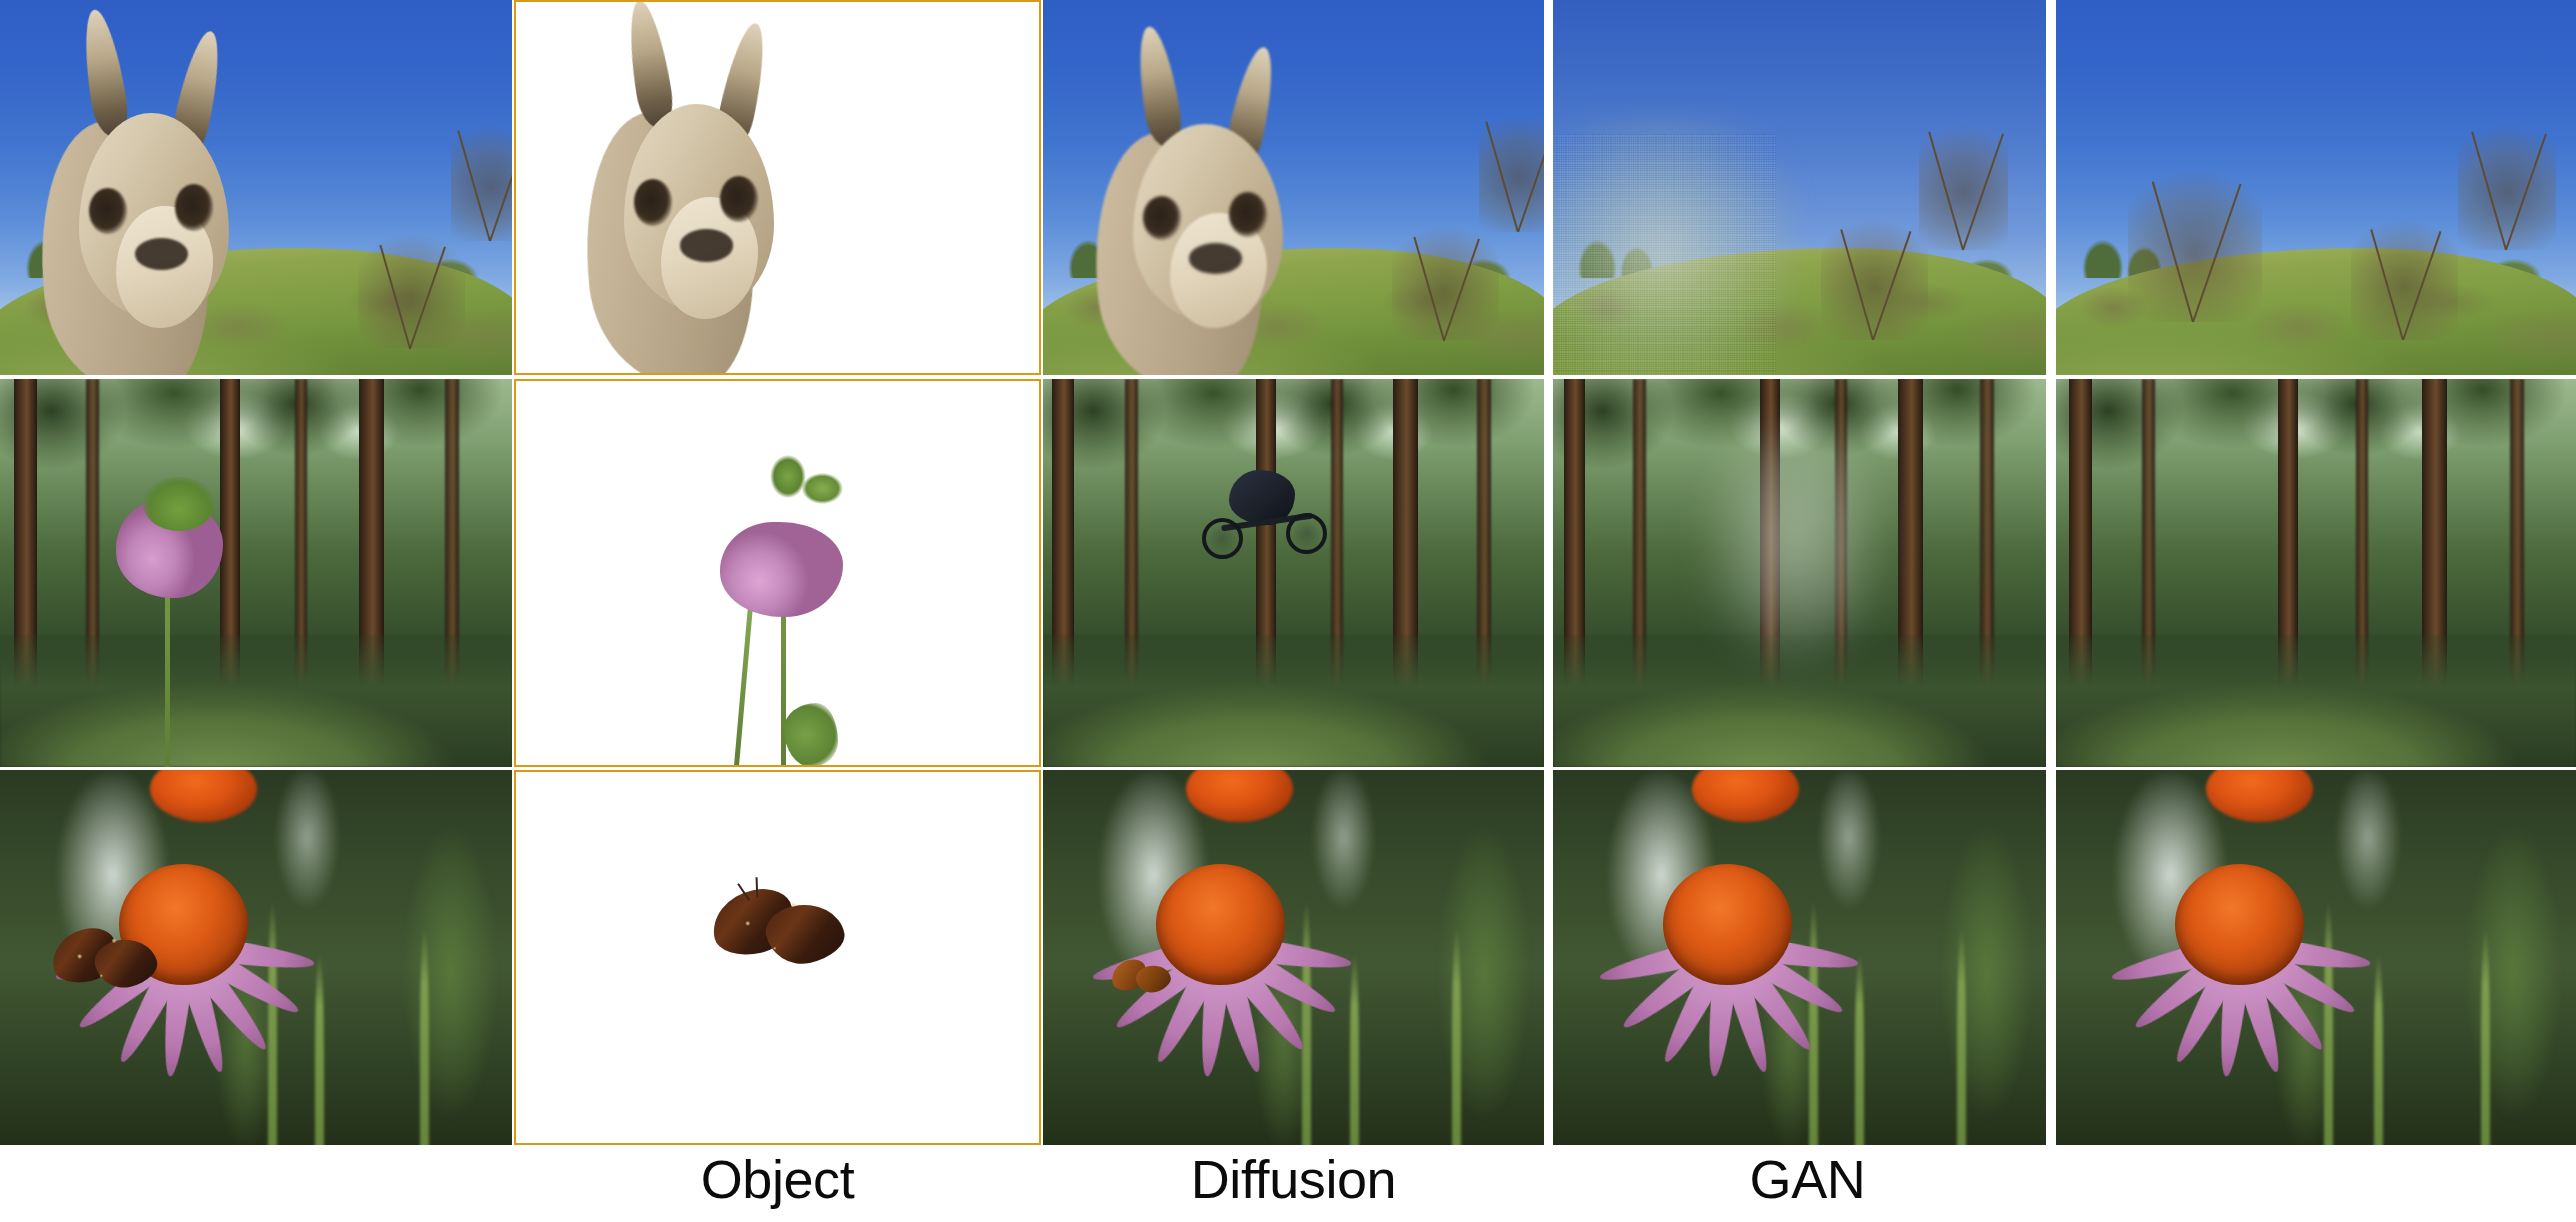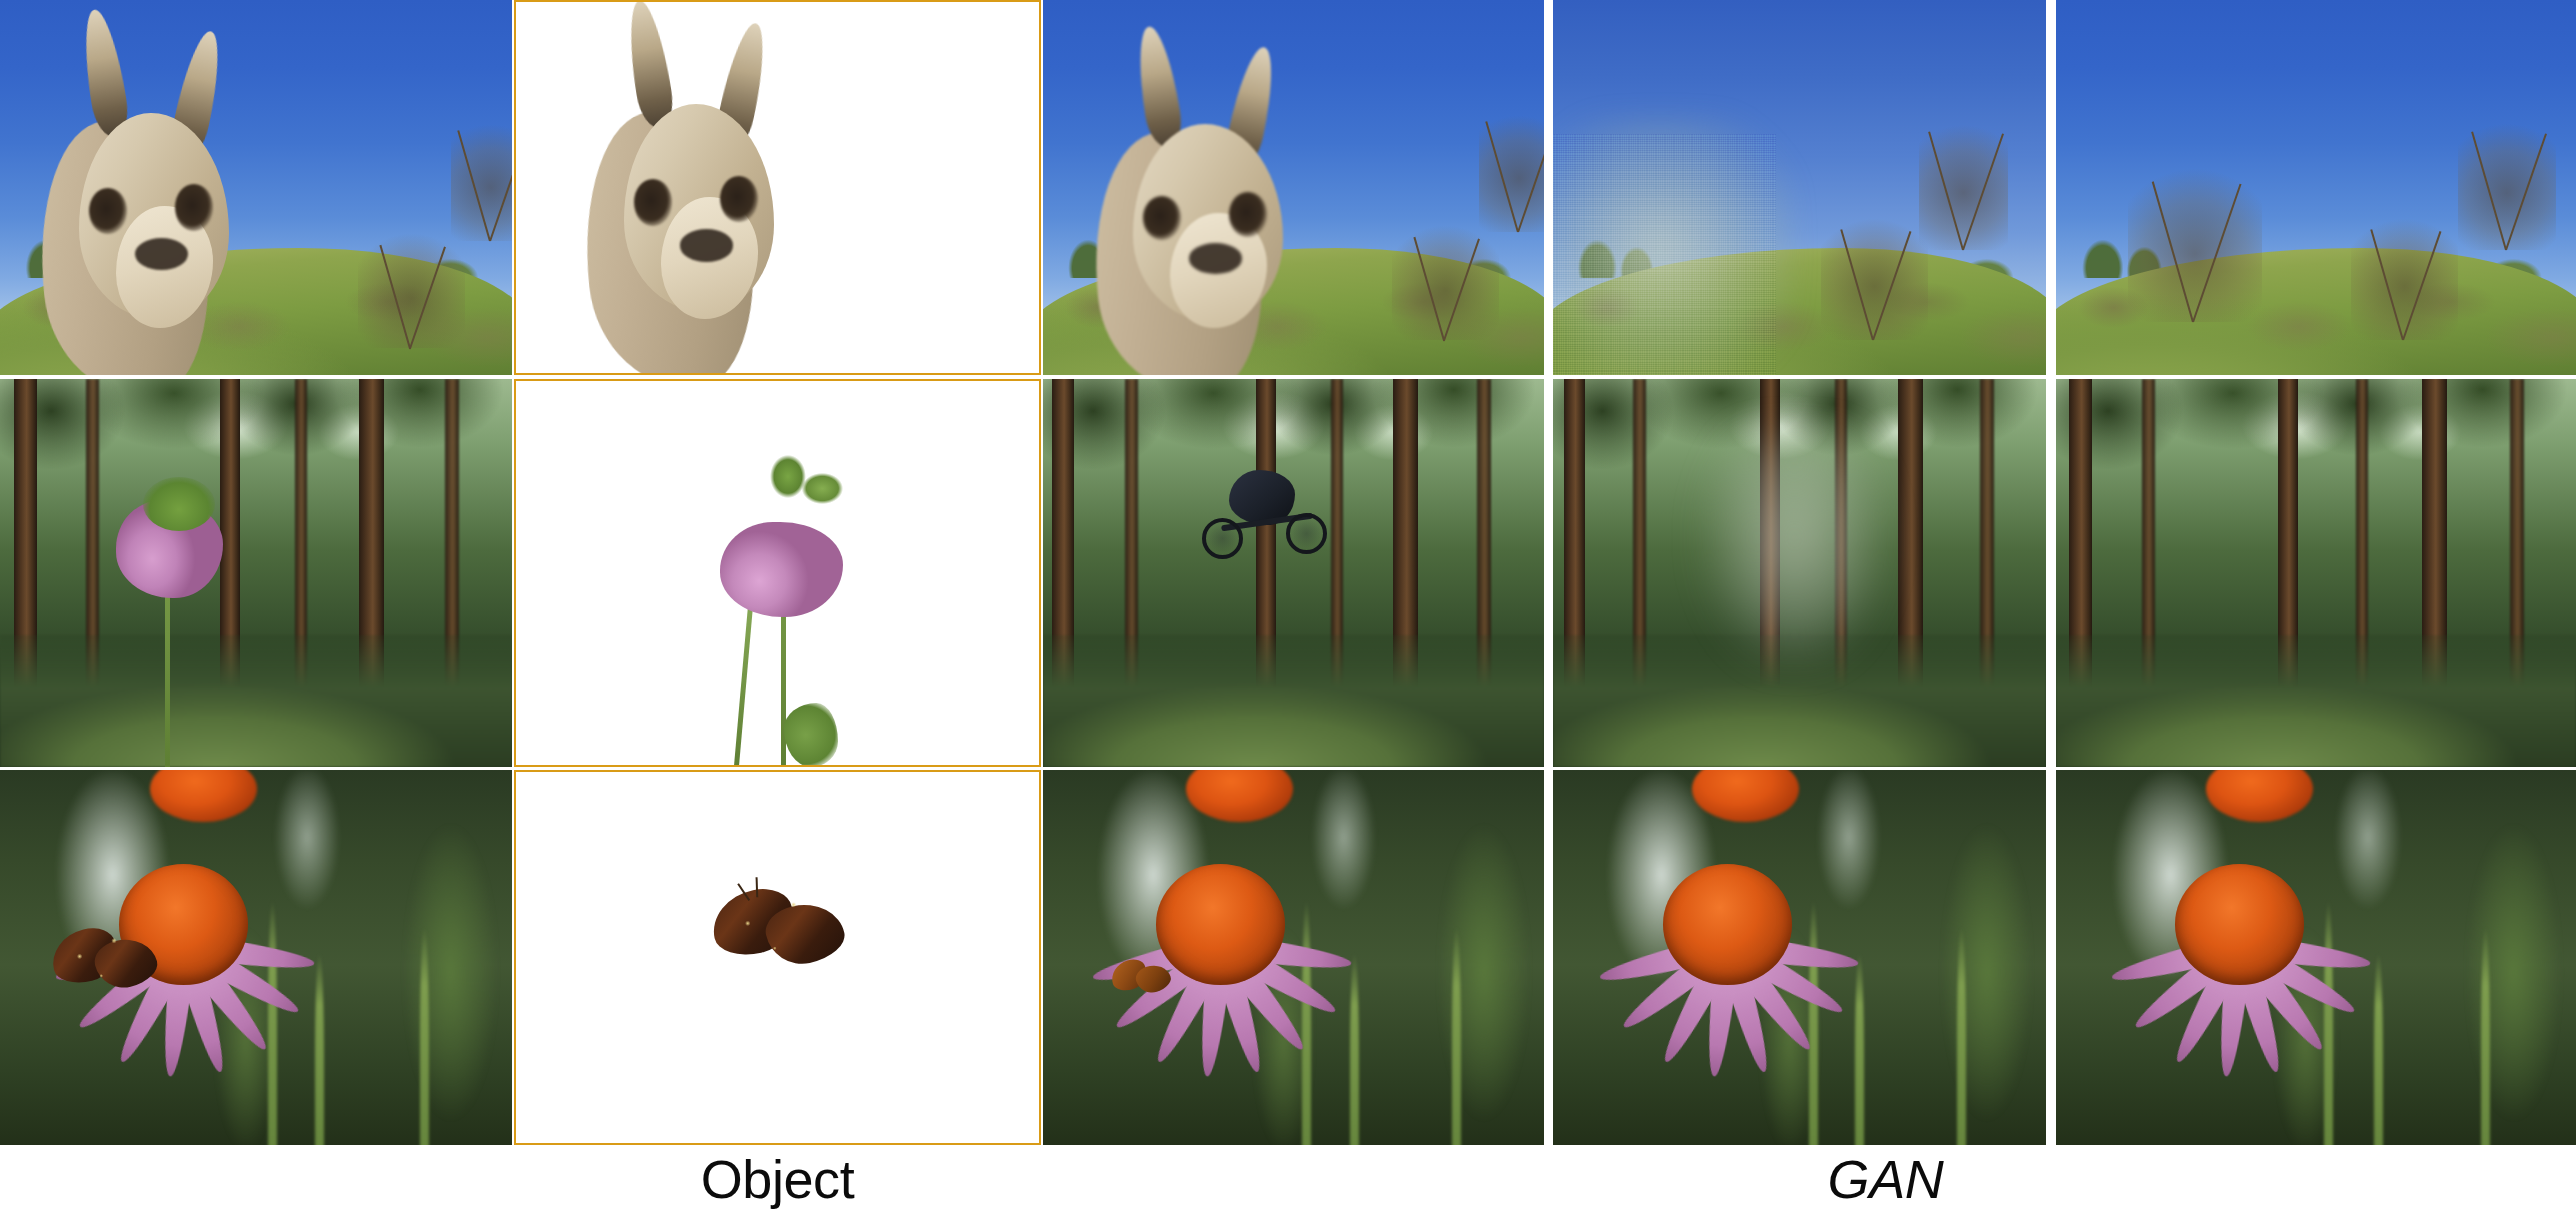--- a/index.html
+++ b/index.html
@@ -534,18 +534,19 @@
       <div class="petal" style="transform:rotate(28deg);"></div>
       <div class="petal" style="transform:rotate(52deg);"></div>
       <div class="petal" style="transform:rotate(76deg);"></div>
       <div class="disc"></div>
     </div>
   </div>
 
 
   <div class="caption" style="left:514px; width:527px;">Object</div>
 
-
-  <div class="caption" style="left:1639px; width:493px;font-style:italic;">GAN</div>
+  <div class="caption" style="left:1043px; width:501px;">Diffusion</div>
+
+  <div class="caption" style="left:1561px; width:493px;">GAN</div>
 
 
 </div>
 
 
 </body></html>

